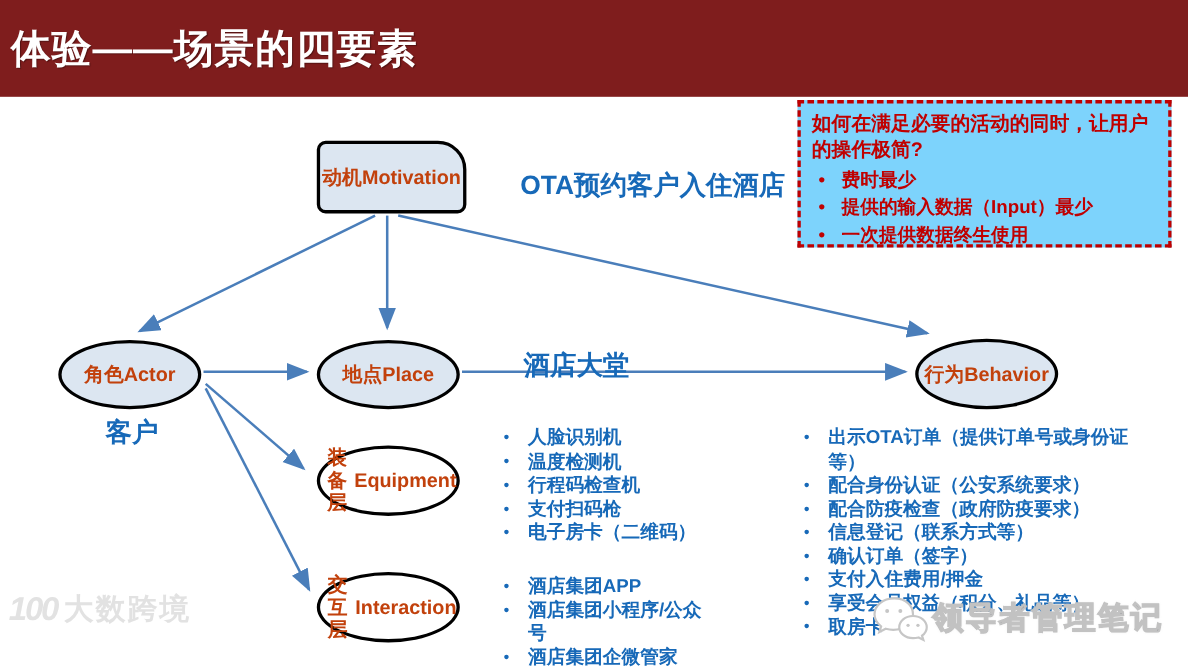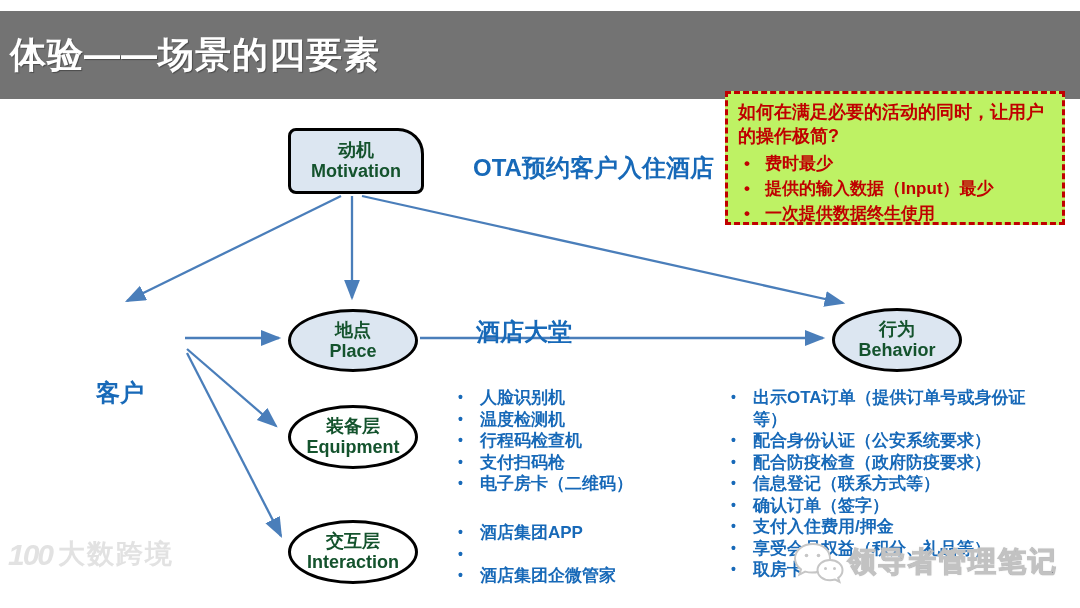--- a/index.html
+++ b/index.html
@@ -1,40 +1,40 @@
 <!DOCTYPE html>
 <html><head>
 <meta charset="utf-8">
 <style>
   * { margin:0; padding:0; box-sizing:border-box; }
   body { font-family:"Liberation Sans","DejaVu Sans",sans-serif; background:#fff; }
   .slide { position:relative; width:1080px; height:608px; background:#ffffff; overflow:hidden; }
 
   
-  .header { position:absolute; left:0; top:11px; width:1080px; height:88px; background:#737373; display:flex; align-items:center; }
+  .header { position:absolute; left:0; top:0; width:1080px; height:88px; background:#7f1d1d; display:flex; align-items:center; }
   .header .title { color:#ffffff; font-size:36px; font-weight:bold; padding-left:10px; letter-spacing:1px;
                    text-shadow:1px 1px 1px rgba(0,0,0,.35); }
 
   
   svg.connectors { position:absolute; left:0; top:0; pointer-events:none; }
 
   
-  .node { position:absolute; background:#DCE6F1; border:3px solid #000; display:flex; flex-direction:column;
+  .node { position:absolute; background:#DCE6F1; border:3px solid #000; display:flex; flex-direction:row;
           align-items:center; justify-content:center; text-align:center; line-height:1.15;
-          font-weight:bold; color:#14532d; font-size:18px; }
+          font-weight:bold; color:#c2410c; font-size:18px; }
   .ellipse { border-radius:50%; }
   .white-fill { background:#ffffff; }
   .rect-node { border-radius:8px 26px 8px 8px; }
 
   
   .blue-label { position:absolute; color:#1769B8; font-weight:bold; font-size:24px; white-space:nowrap; }
 
   
   .callout { position:absolute; left:725px; top:91px; width:340px; height:134px; border:3px dashed #C00000;
-             padding:6px 8px 4px 10px; color:#C00000; background:#bef264; }
+             padding:6px 8px 4px 10px; color:#C00000; background:#7dd3fc; }
   .callout .c-title { font-size:18px; font-weight:bold; line-height:1.35; }
   .callout ul { list-style:none; margin-top:2px; }
   .callout li { display:flex; font-size:17px; font-weight:bold; line-height:25px; }
   .callout li .b { width:27px; text-align:left; padding-left:6px; flex:none; }
 
   
   .blist { position:absolute; list-style:none; color:#1769B8; font-weight:bold; font-size:17px; }
   .blist li { display:flex; line-height:21.5px; }
   .blist li .b { width:25px; flex:none; font-size:14px; padding-left:3px; }
   .blist li .t { flex:1; }
@@ -70,20 +70,24 @@
     <line x1="187" y1="349" x2="276" y2="426" stroke="#4A7EBA" stroke-width="2.3" marker-end="url(#ah)"></line>
     <line x1="187" y1="353" x2="281" y2="536" stroke="#4A7EBA" stroke-width="2.3" marker-end="url(#ah)"></line>
     <line x1="420" y1="338" x2="823" y2="338" stroke="#4A7EBA" stroke-width="2.3" marker-end="url(#ah)"></line>
   </svg>
 
   <div class="node rect-node" style="left:288px; top:128px; width:136px; height:66px;">
     <span>动机</span>
     <span>Motivation</span>
   </div>
 
+  <div class="node ellipse" style="left:53px; top:309px; width:130px; height:63px;">
+    <span>角色</span>
+    <span>Actor</span>
+  </div>
 
   <div class="node ellipse" style="left:288px; top:309px; width:130px; height:63px;text-align:center;">
     <span>地点</span>
     <span>Place</span>
   </div>
 
   <div class="node ellipse white-fill" style="left:288px; top:405px; width:130px; height:64px;">
     <span>装备层</span>
     <span>Equipment</span>
   </div>
@@ -143,20 +147,21 @@
       </li>
   </ul>
 
   <ul class="blist" style="left:455px; top:522px; width:196px;">
     <li>
         <span class="b">•</span>
         <span class="t">酒店集团APP</span>
       </li>
     <li>
         <span class="b">•</span>
+        <span class="t">酒店集团小程序/公众号</span>
       </li>
     <li>
         <span class="b">•</span>
         <span class="t">酒店集团企微管家</span>
       </li>
   </ul>
 
   <ul class="blist" style="left:728px; top:387px; width:330px;">
     <li>
         <span class="b">•</span>

